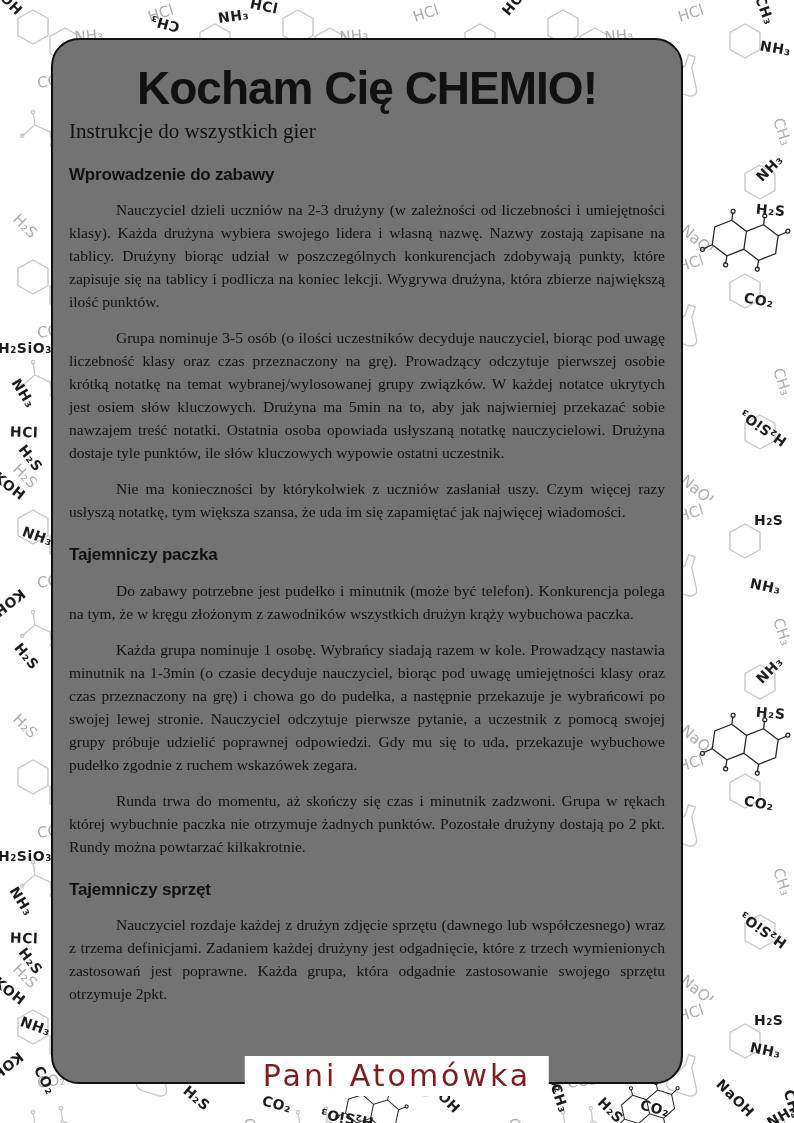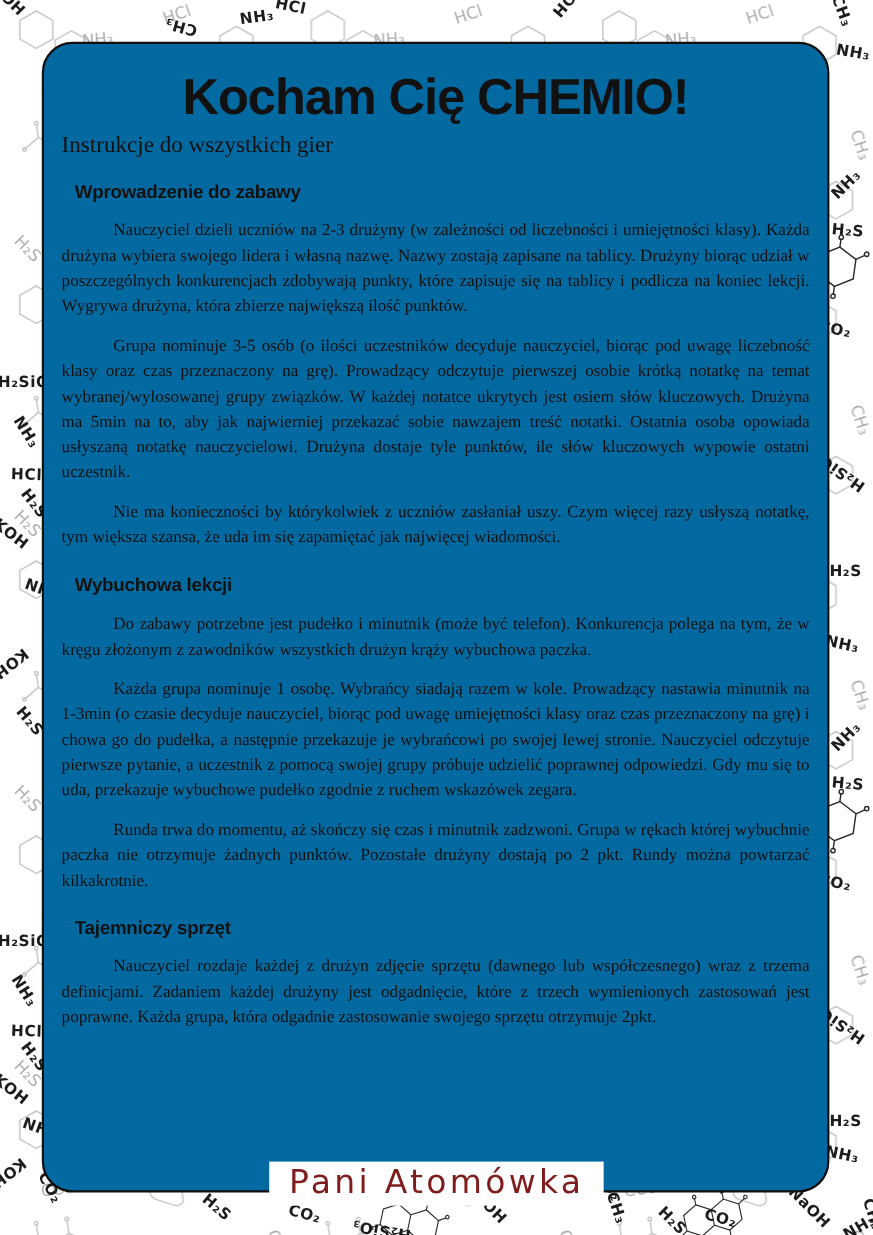--- a/index.html
+++ b/index.html
@@ -9,34 +9,34 @@
   }
   
   .bg-svg{position:absolute;left:0;top:0;z-index:0;}
   .bg-label-layer{position:absolute;left:0;top:0;width:794px;height:1123px;z-index:0;}
   .bg-label{
     position:absolute;font-family:"DejaVu Sans",sans-serif;font-weight:bold;
     font-size:14px;color:#1c1c1c;white-space:nowrap;letter-spacing:.5px;
   }
   
   .panel{
-    position:absolute;left:38px;top:38px;width:716px;height:1046px;box-sizing:border-box;
-    background:#0369a1;border:2.2px solid #101010;border-radius:28px;z-index:1;
+    position:absolute;left:51px;top:38px;width:632px;height:1046px;box-sizing:border-box;
+    background:#737373;border:2.2px solid #101010;border-radius:28px;z-index:1;
     padding:25px 16px 0 16px;
   }
   .title{
     font-family:"Liberation Sans",sans-serif;font-weight:bold;font-size:46px;
     letter-spacing:-1px;text-align:center;line-height:1.02;margin:0;
   }
   .subtitle{
     font-size:21px;text-align:left;margin-top:8px;line-height:1.1;
   }
   h2.sec{
     font-family:"Liberation Sans",sans-serif;font-weight:bold;font-size:17px;
-    letter-spacing:-.2px;margin:22px 0 0 12px;line-height:1.2;
+    letter-spacing:-.2px;margin:22px 0 0 0;line-height:1.2;
   }
   p.para{
     margin:13px 0 0 0;font-size:15.5px;line-height:23px;text-align:justify;
     text-indent:47px;
   }
   p.para .it{}
   
   .footer{
     position:absolute;left:50%;top:1056px;transform:translateX(-50%);z-index:2;
     background:#ffffff;padding:0 18px;font-family:"DejaVu Sans",sans-serif;
@@ -157,21 +157,21 @@
     <h2 class="sec">Wprowadzenie do zabawy</h2>
     <p class="para"><span>Nauczyciel dzieli uczniów na 2-3 drużyny </span><span class="it">(w zależności od liczebności i umiejętności klasy)</span><span>. Każda drużyna wybiera swojego lidera i własną nazwę. Nazwy zostają zapisane na tablicy. Drużyny biorąc udział w poszczególnych konkurencjach zdobywają punkty, które zapisuje się na tablicy i podlicza na koniec lekcji. Wygrywa drużyna, która zbierze największą ilość punktów.</span></p>
   </section>
 
   <section>
     <p class="para"><span>Grupa nominuje 3-5 osób (</span><span class="it">o ilości uczestników decyduje nauczyciel, biorąc pod uwagę liczebność klasy oraz czas przeznaczony na grę</span><span>). Prowadzący odczytuje pierwszej osobie krótką notatkę na temat wybranej/wylosowanej grupy związków. W każdej notatce ukrytych jest osiem słów kluczowych. Drużyna ma 5min na to, aby jak najwierniej przekazać sobie nawzajem treść notatki. Ostatnia osoba opowiada usłyszaną notatkę nauczycielowi. Drużyna dostaje tyle punktów, ile słów kluczowych wypowie ostatni uczestnik.</span></p>
     <p class="para"><span>Nie ma konieczności by którykolwiek z uczniów zasłaniał uszy. Czym więcej razy usłyszą notatkę, tym większa szansa, że uda im się zapamiętać jak najwięcej wiadomości.</span></p>
   </section>
 
   <section>
-    <h2 class="sec">Wybuchowa lekcji</h2>
+    <h2 class="sec">Tajemniczy paczka</h2>
     <p class="para"><span>Do zabawy potrzebne jest pudełko i minutnik (może być telefon). Konkurencja polega na tym, że w kręgu złożonym z zawodników wszystkich drużyn krąży wybuchowa paczka.</span></p>
     <p class="para"><span>Każda grupa nominuje 1 osobę. Wybrańcy siadają razem w kole. Prowadzący nastawia minutnik na 1-3min (</span><span class="it">o czasie decyduje nauczyciel, biorąc pod uwagę umiejętności klasy oraz czas przeznaczony na grę</span><span>) i chowa go do pudełka, a następnie przekazuje je wybrańcowi po swojej lewej stronie. Nauczyciel odczytuje pierwsze pytanie, a uczestnik z pomocą swojej grupy próbuje udzielić poprawnej odpowiedzi. Gdy mu się to uda, przekazuje wybuchowe pudełko zgodnie z ruchem wskazówek zegara.</span></p>
     <p class="para"><span>Runda trwa do momentu, aż skończy się czas i minutnik zadzwoni. Grupa w rękach której wybuchnie paczka nie otrzymuje żadnych punktów. Pozostałe drużyny dostają po 2 pkt. Rundy można powtarzać kilkakrotnie.</span></p>
   </section>
 
   <section>
     <h2 class="sec">Tajemniczy sprzęt</h2>
     <p class="para"><span>Nauczyciel rozdaje każdej z drużyn zdjęcie sprzętu (dawnego lub współczesnego) wraz z trzema definicjami. Zadaniem każdej drużyny jest odgadnięcie, które z trzech wymienionych zastosowań jest poprawne. Każda grupa, która odgadnie zastosowanie swojego sprzętu otrzymuje 2pkt.</span></p>
   </section>
 </div>

